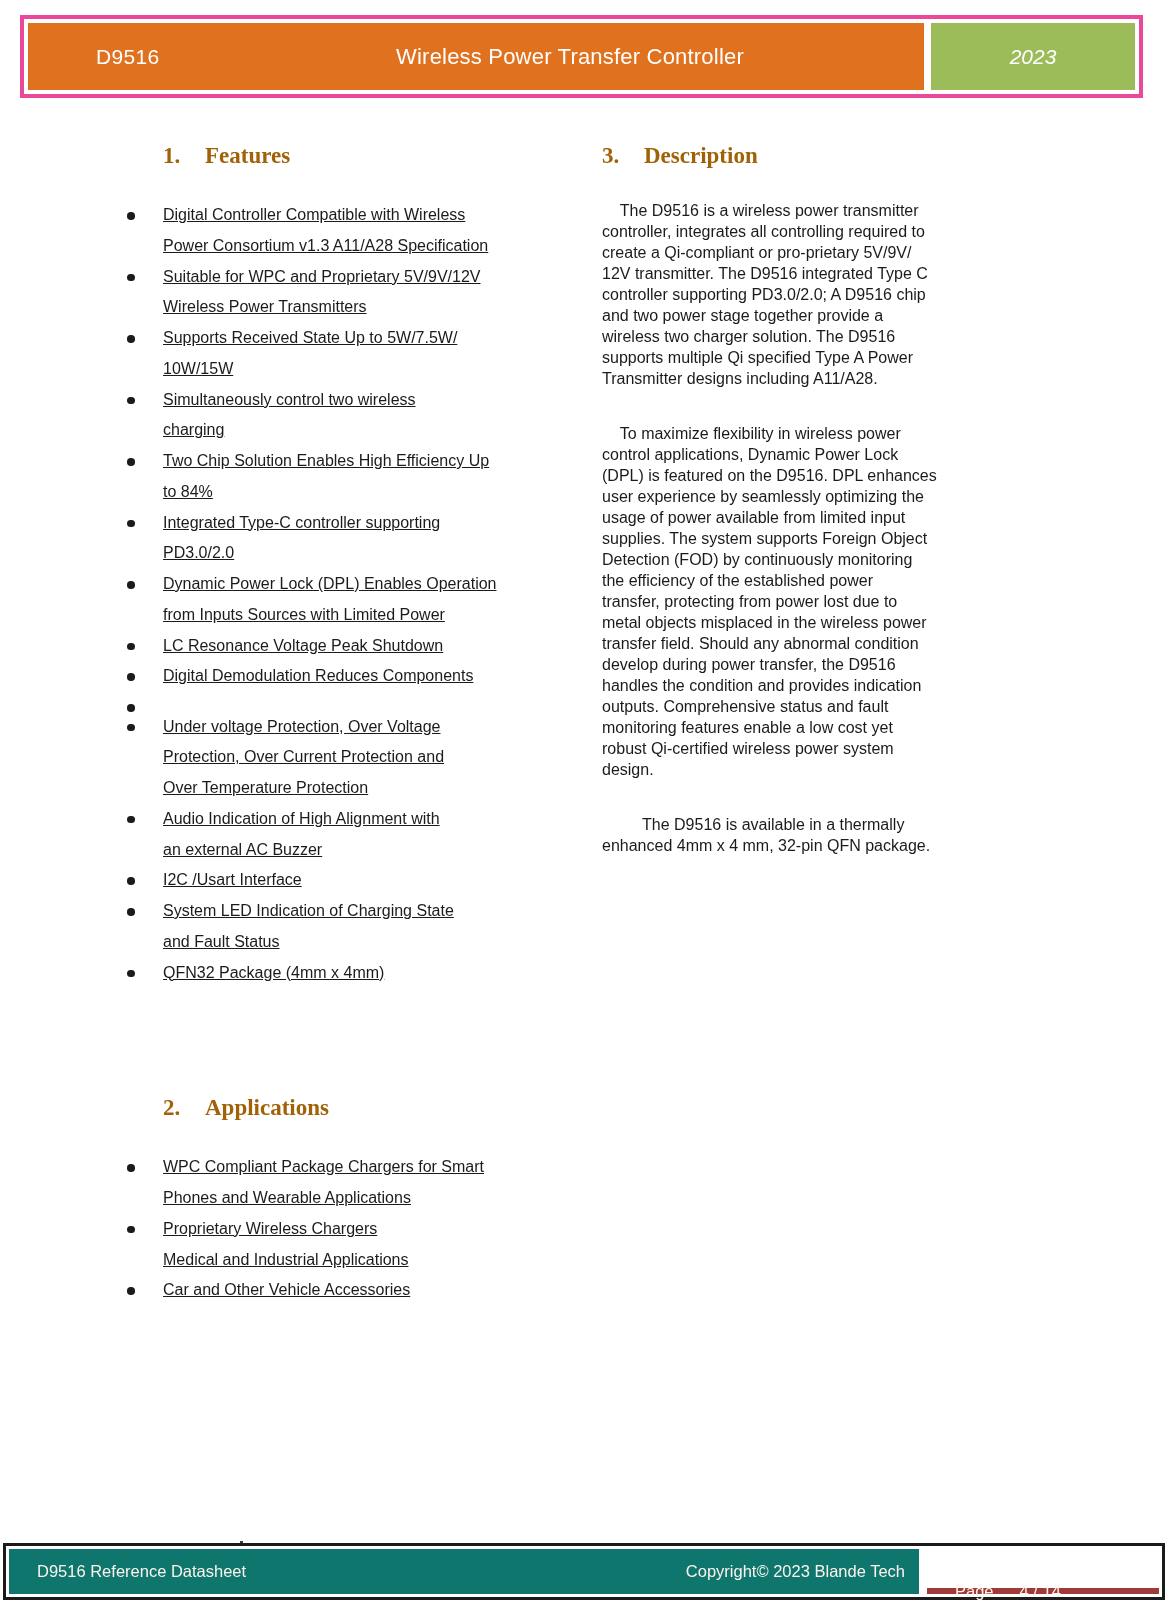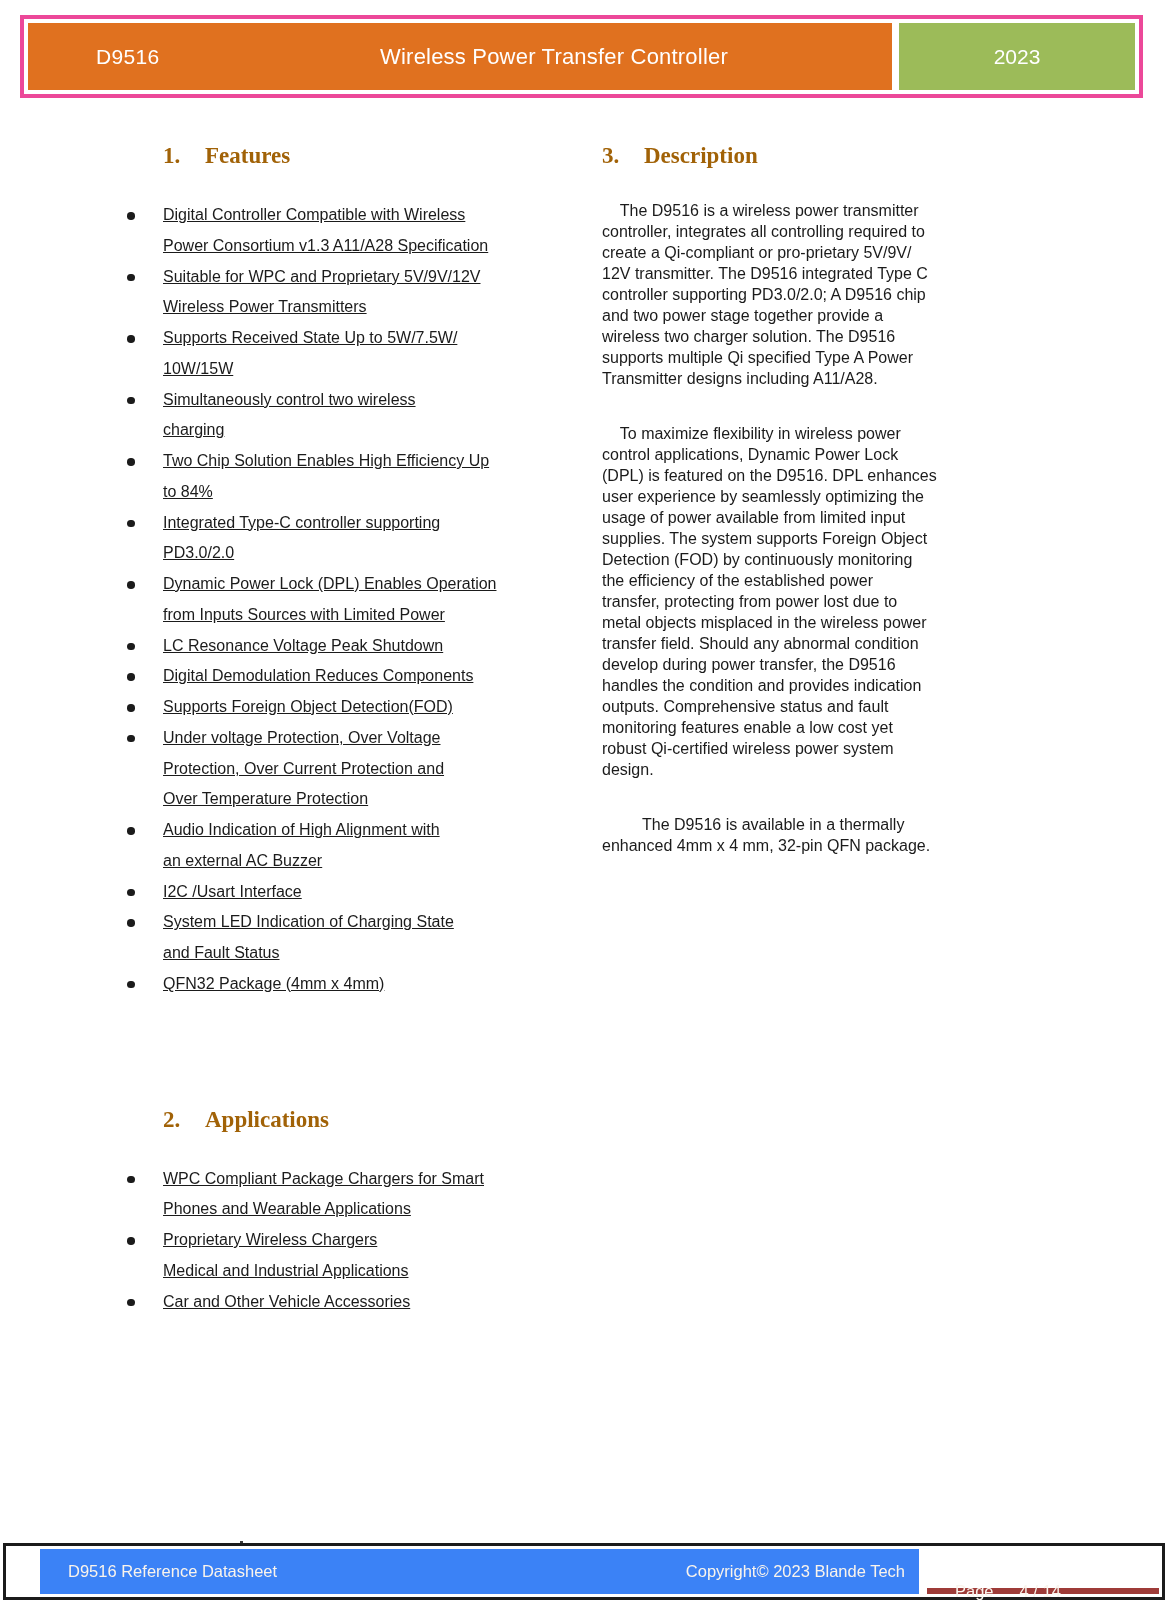--- a/index.html
+++ b/index.html
@@ -38,27 +38,28 @@
     font-size: 21px;
     letter-spacing: .3px;
   }
   .doc-title {
     flex: 1;
     text-align: center;
     font-size: 22px;
     letter-spacing: .2px;
   }
   .year-badge {
-    width: 236px;
+    width: 204px;
     background: #9CBB59;
     color: #ffffff;
     font-size: 21px;
     display: flex;
     align-items: center;
     justify-content: center;
+    font-style: italic;
   }
 
   
   .col-left  { position: absolute; left: 125px; top: 137px; width: 432px; }
   .col-right { position: absolute; left: 602px; top: 137px; width: 392px; }
 
   h2.sec-heading {
     font-family: "Liberation Serif", serif;
     font-weight: bold;
     font-size: 23px;
@@ -102,28 +103,27 @@
     left: 3px; top: 1543px;
     width: 1162px; height: 57px;
     border: 3px solid #1b1b1b;
     background: #ffffff;
     padding: 3px;
     display: flex;
     gap: 8px;
   }
   .footer-bar {
     flex: 1;
-    background: #3b82f6;
+    background: #0f766e;
     color: #FAF4EC;
     font-size: 16.5px;
     display: flex;
     align-items: center;
     justify-content: space-between;
     padding: 0 14px 0 28px;
-    margin-left: 31px;
   }
   .page-box {
     width: 232px;
     background: #9E3B38;
     color: #FAF4EC;
     font-size: 16.5px;
     display: flex;
     align-items: center;
     padding-left: 28px;
     gap: 26px;
@@ -193,21 +193,20 @@
       <li>
           <span class="dot"></span>
           <span class="li-text">LC Resonance Voltage Peak Shutdown</span>
         </li>
       <li>
           <span class="dot"></span>
           <span class="li-text">Digital Demodulation Reduces Components</span>
         </li>
       <li>
           <span class="dot"></span>
-          <span class="li-text">Supports Foreign Object Detection(FOD)</span>
         </li>
       <li>
           <span class="dot"></span>
           <span class="li-text">Under voltage Protection, Over Voltage
 Protection, Over Current Protection and
 Over Temperature Protection</span>
         </li>
       <li>
           <span class="dot"></span>
           <span class="li-text">Audio Indication of High Alignment with

